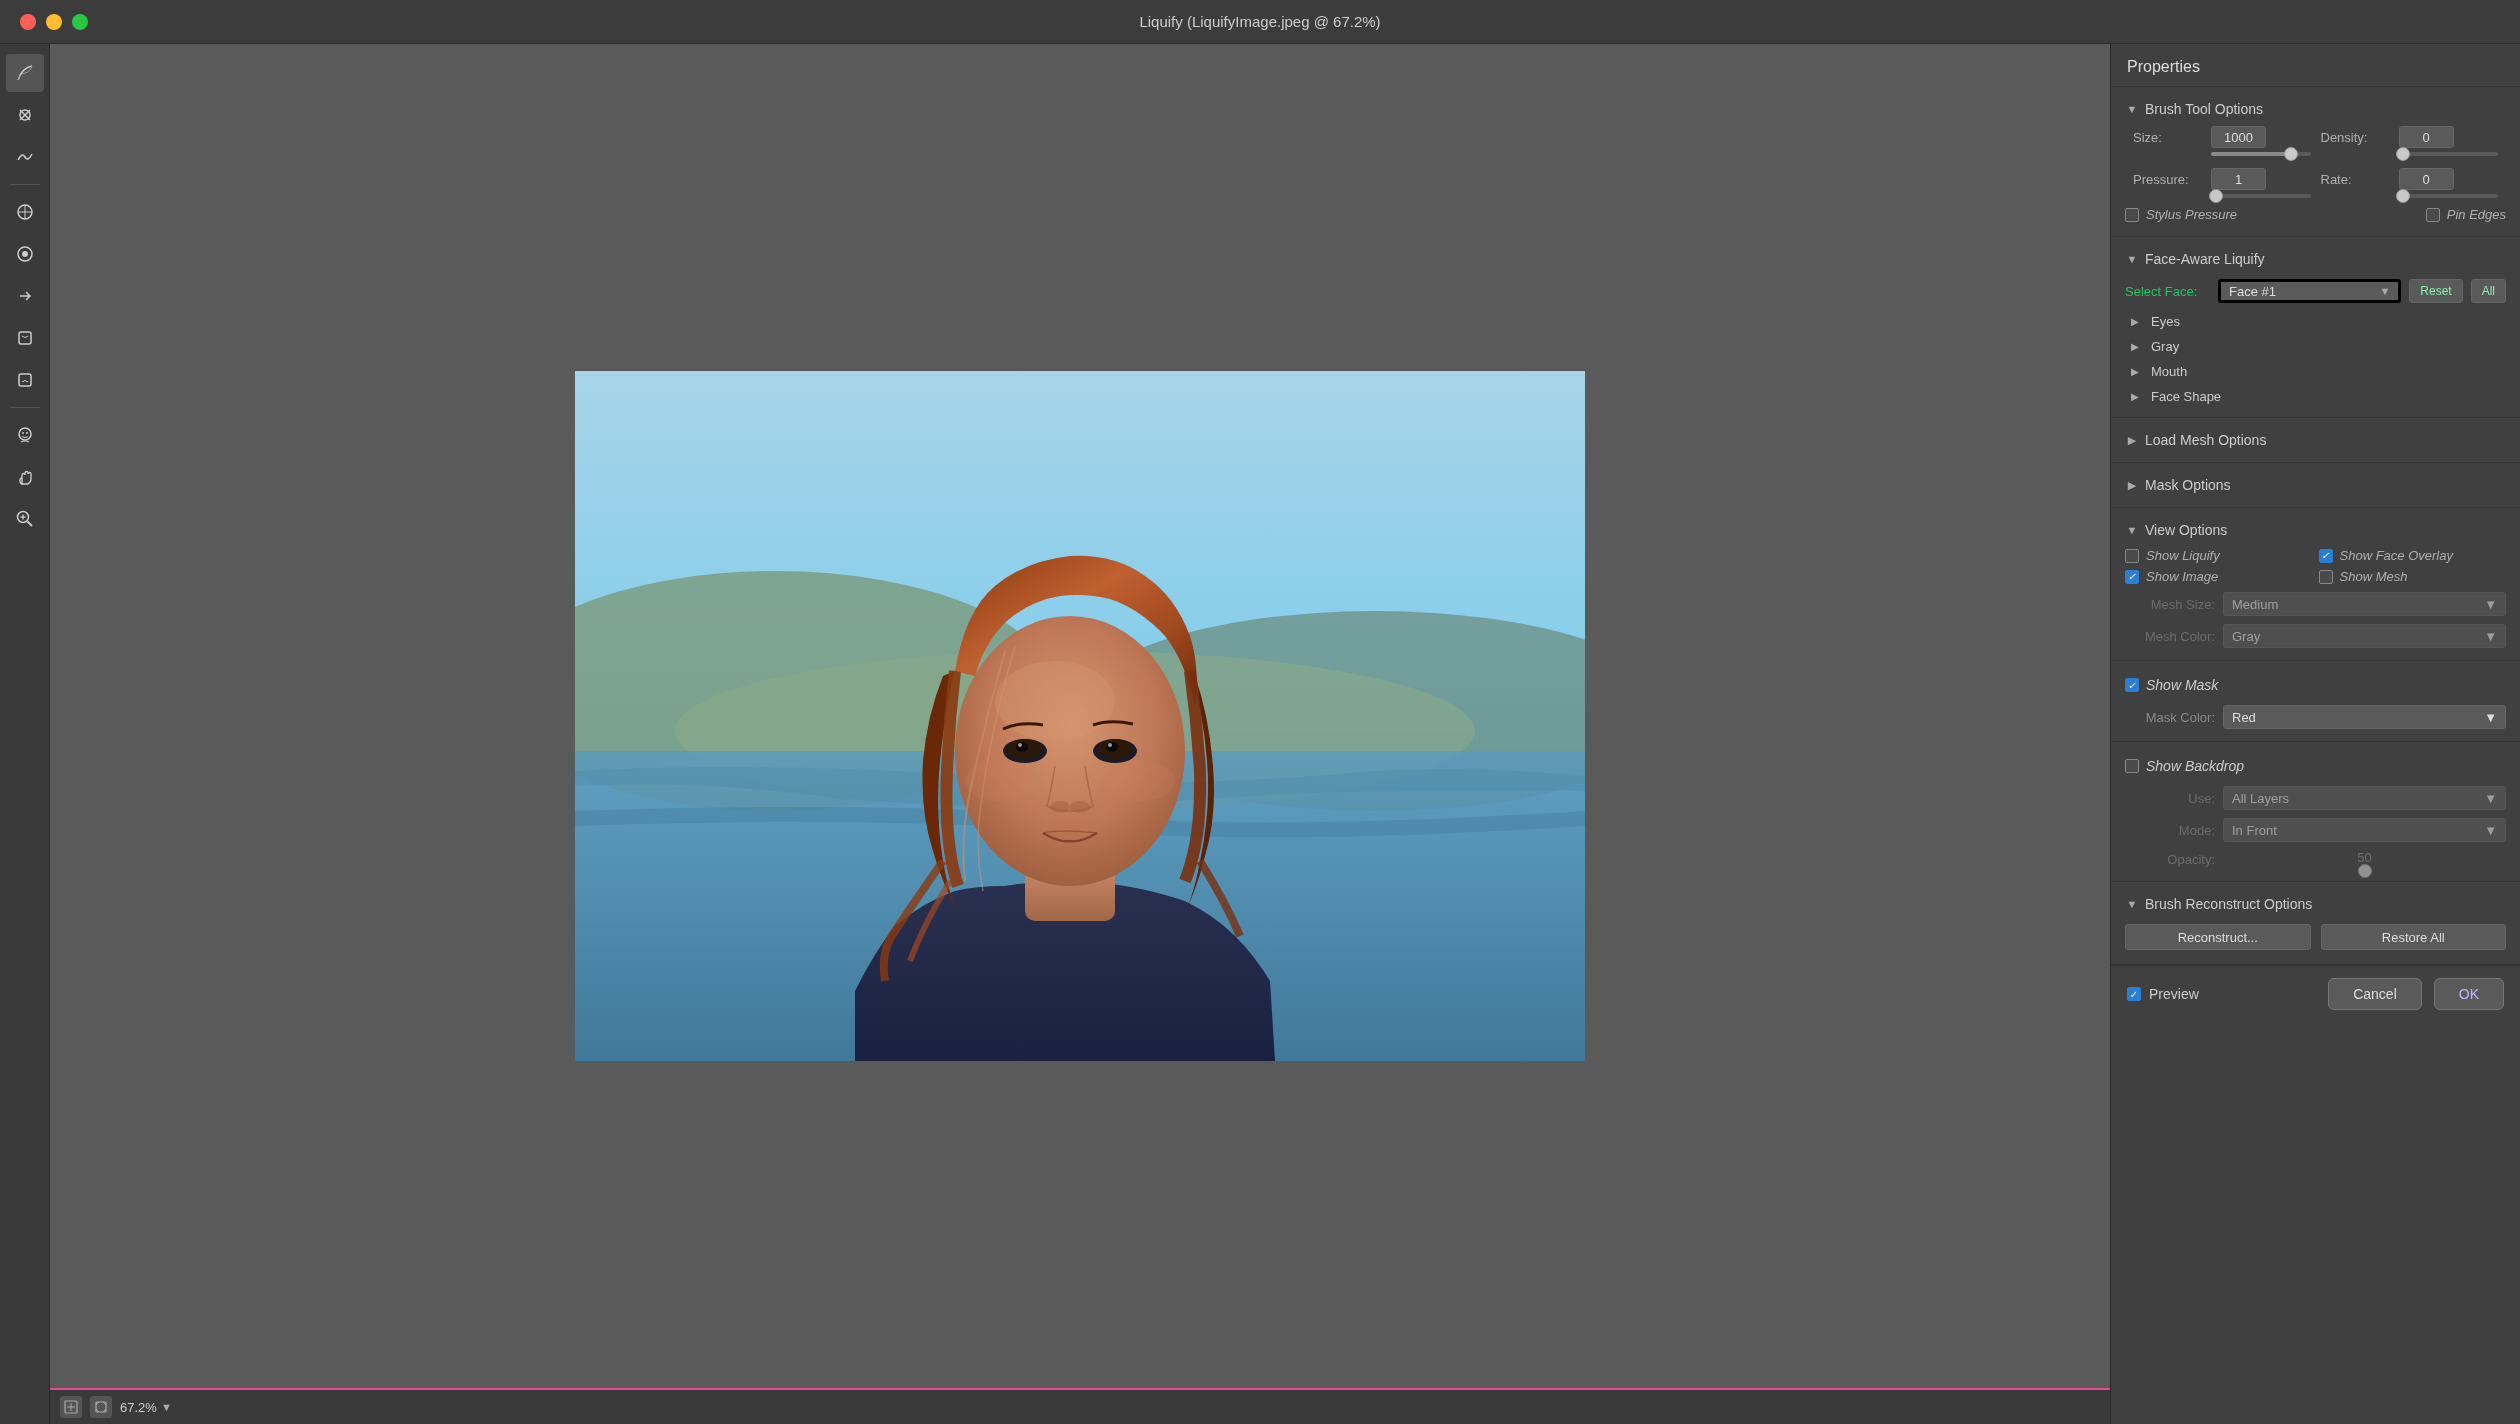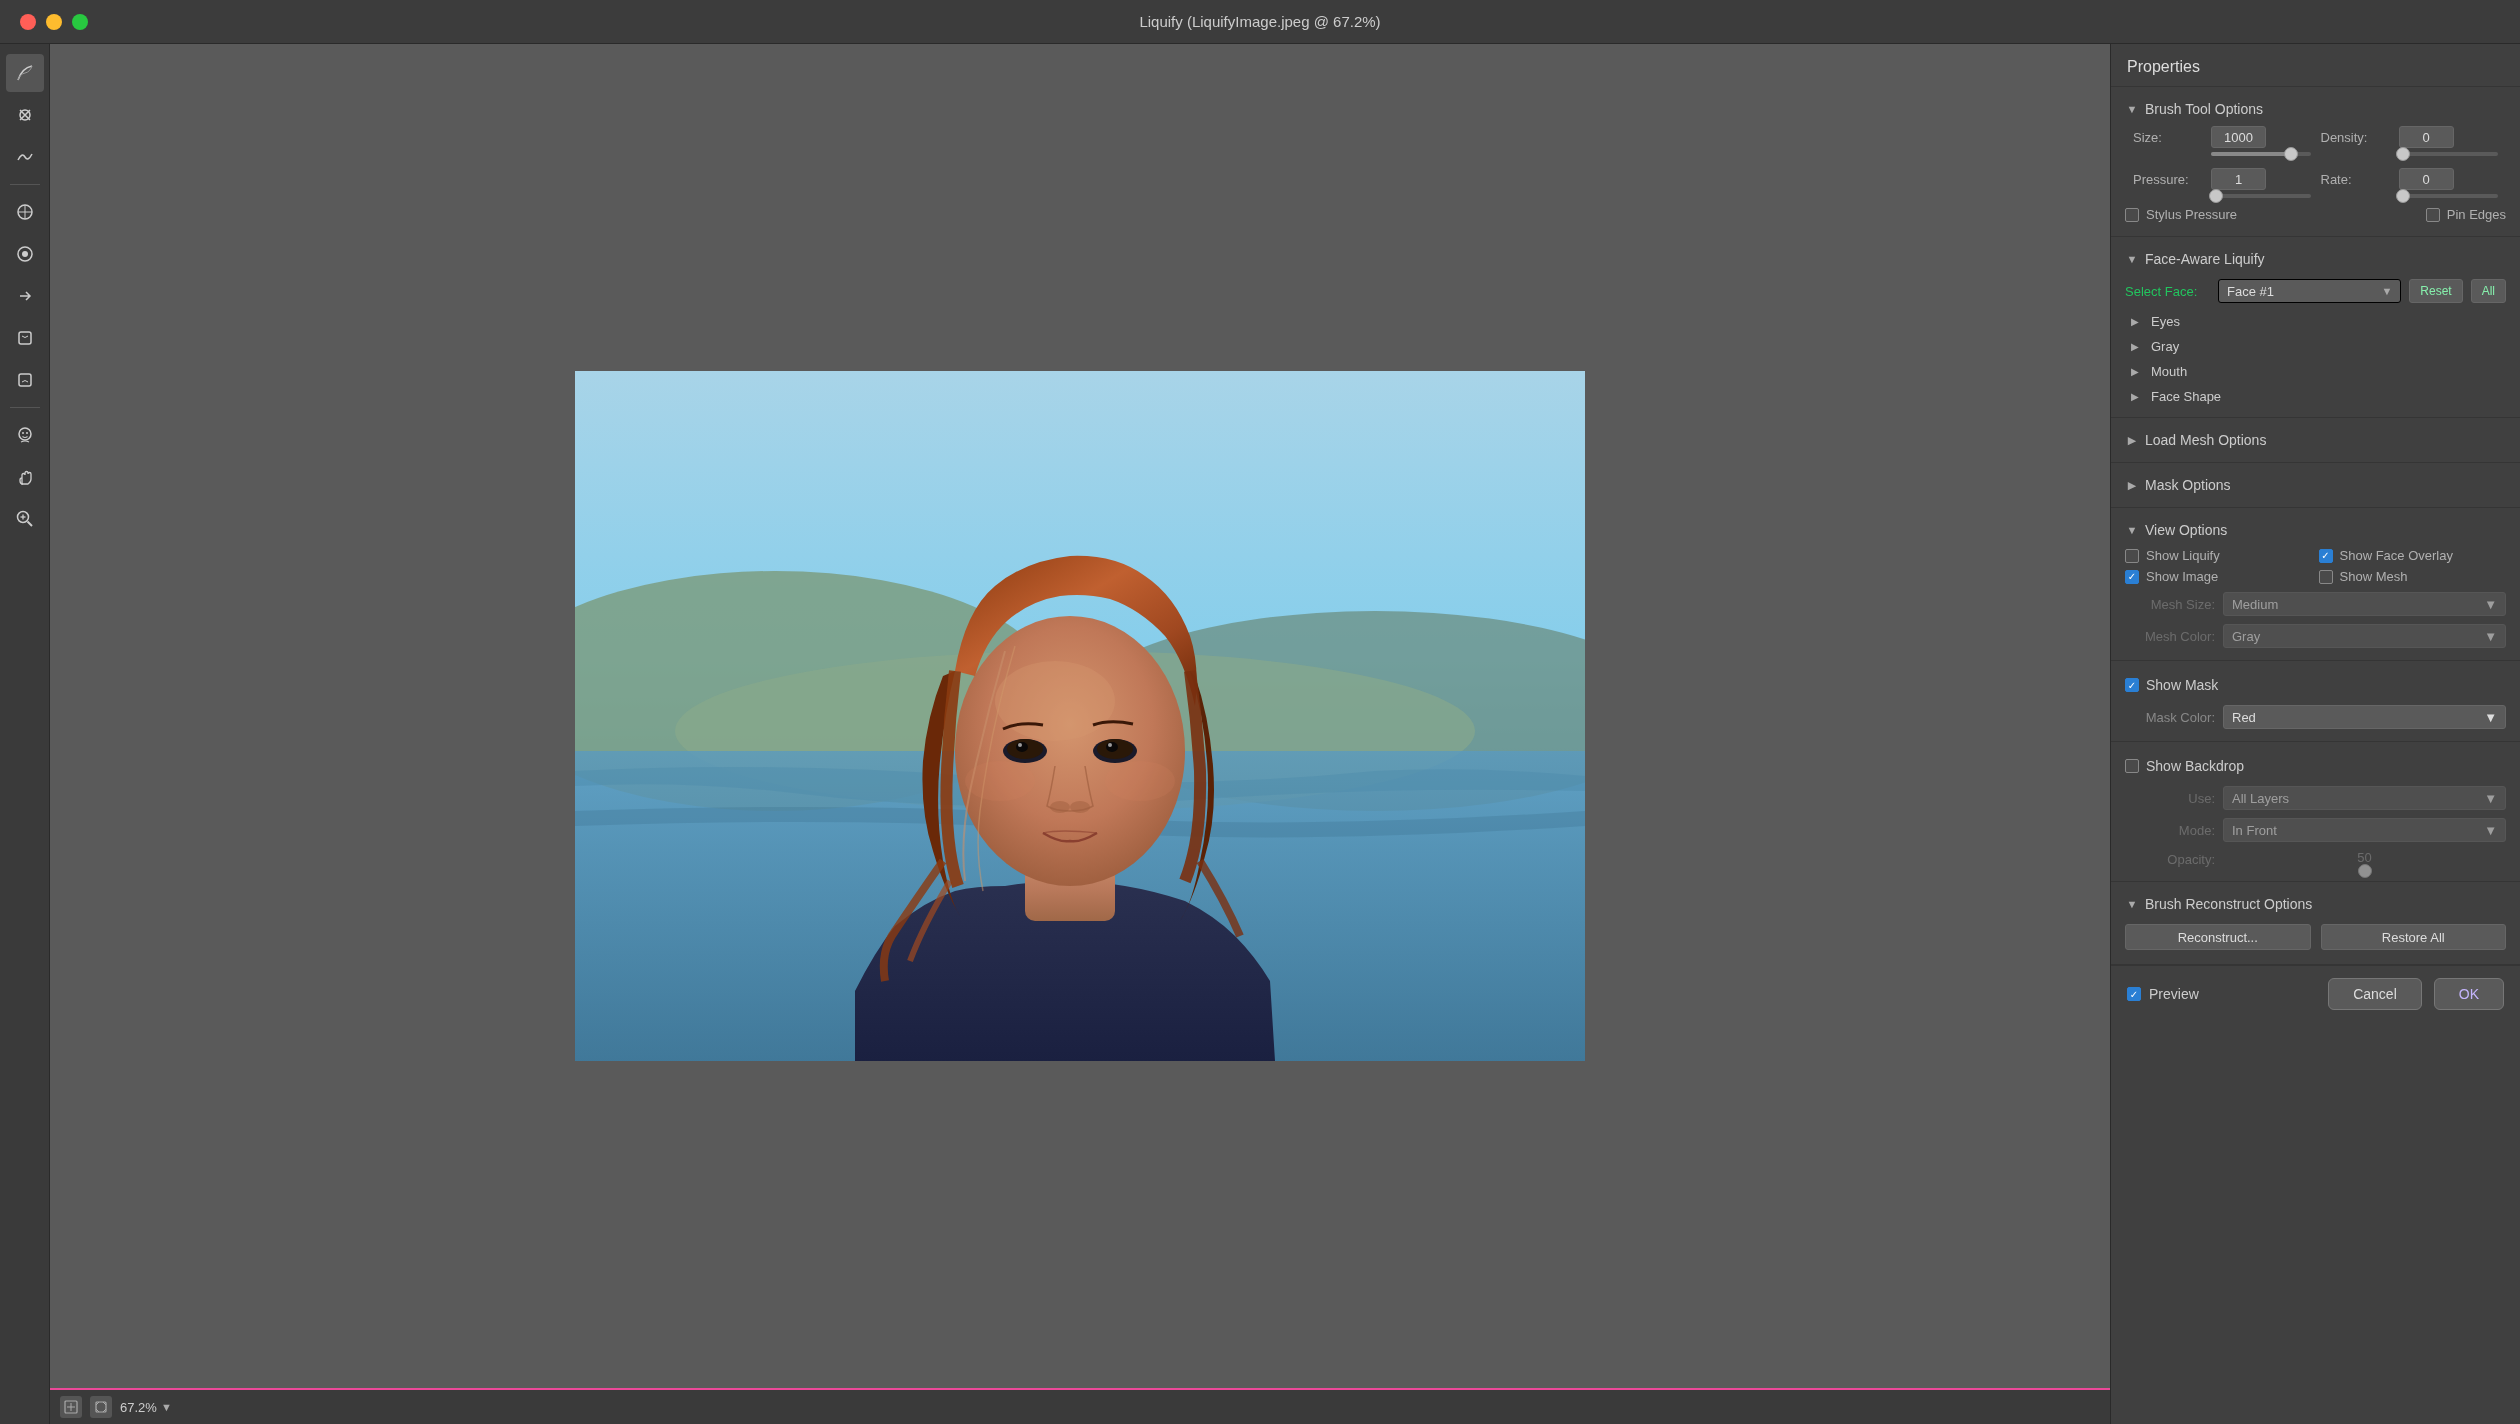--- a/index.html
+++ b/index.html
@@ -251,21 +251,21 @@
       gap: 8px;
     }
     .face-select-label {
       color: #22c55e;
       font-size: 13px;
       min-width: 85px;
     }
     .select-box {
       flex: 1;
       background: #5a5a5a;
-      border: 1px solid #000000;
+      border: 3px solid #000000;
       border-radius: 3px;
       color: #ddd;
       font-size: 13px;
       height: 24px;
       display: flex;
       align-items: center;
       padding: 0 8px;
       justify-content: space-between;
     }
     .select-arrow {
@@ -304,20 +304,21 @@
       grid-template-columns: 1fr 1fr;
       gap: 6px;
       padding: 4px 14px;
     }
     .check-item {
       display: flex;
       align-items: center;
       gap: 7px;
       color: #b0b0b0;
       font-size: 13px;
+      font-style: italic;
     }
 
     .dropdown-row {
       display: flex;
       align-items: center;
       padding: 4px 14px;
       gap: 8px;
     }
     .dropdown-label {
       color: #888;

